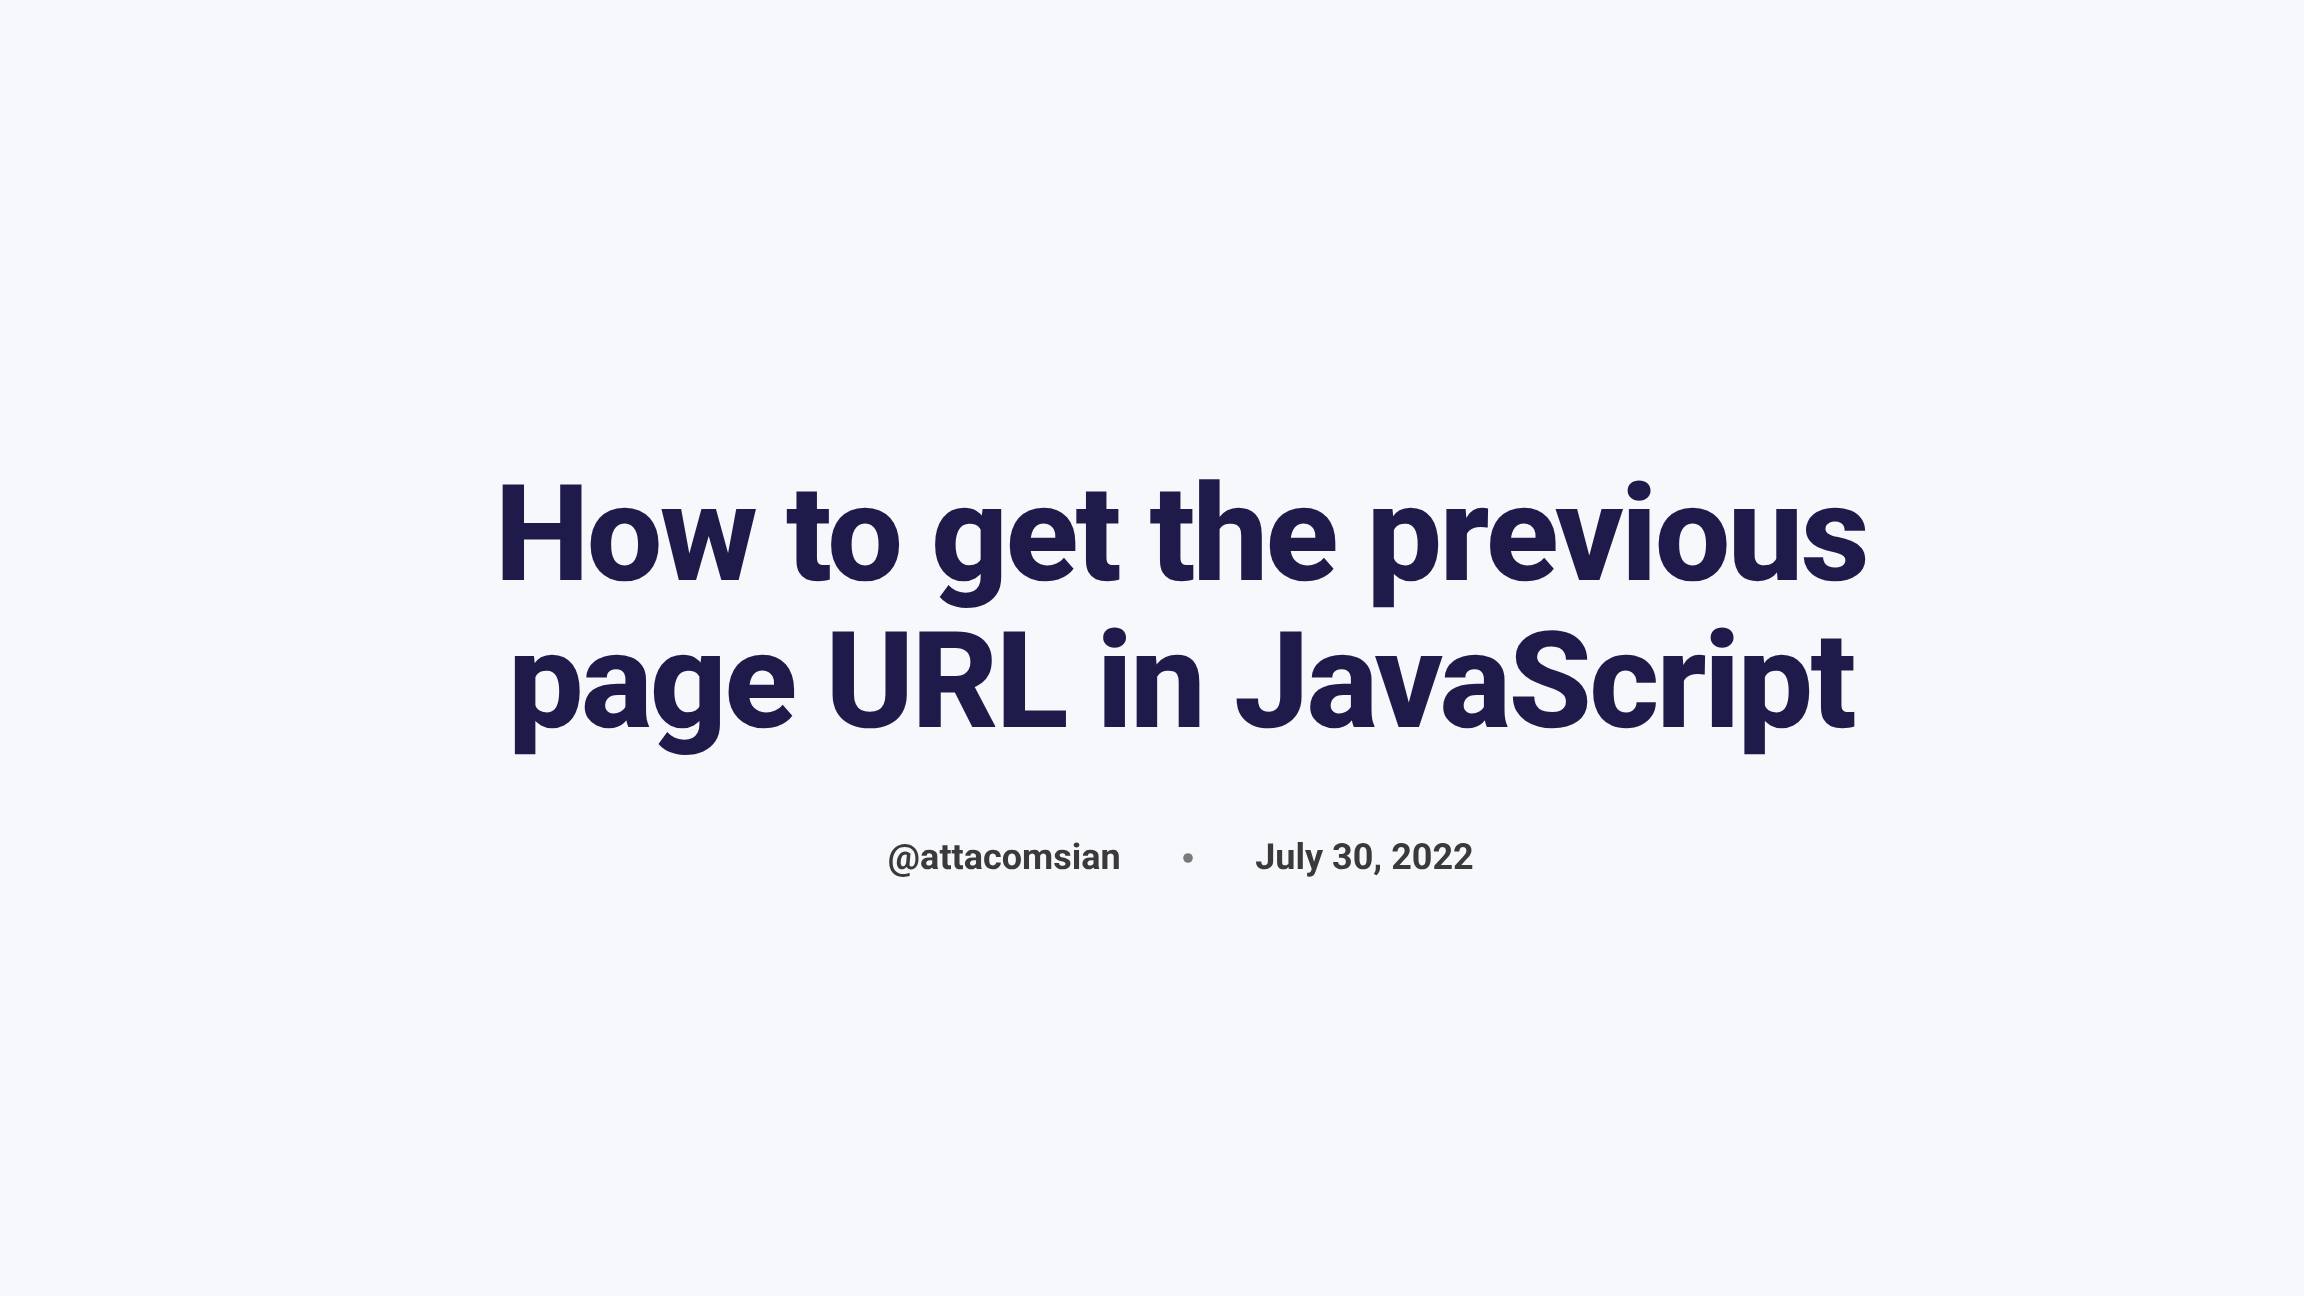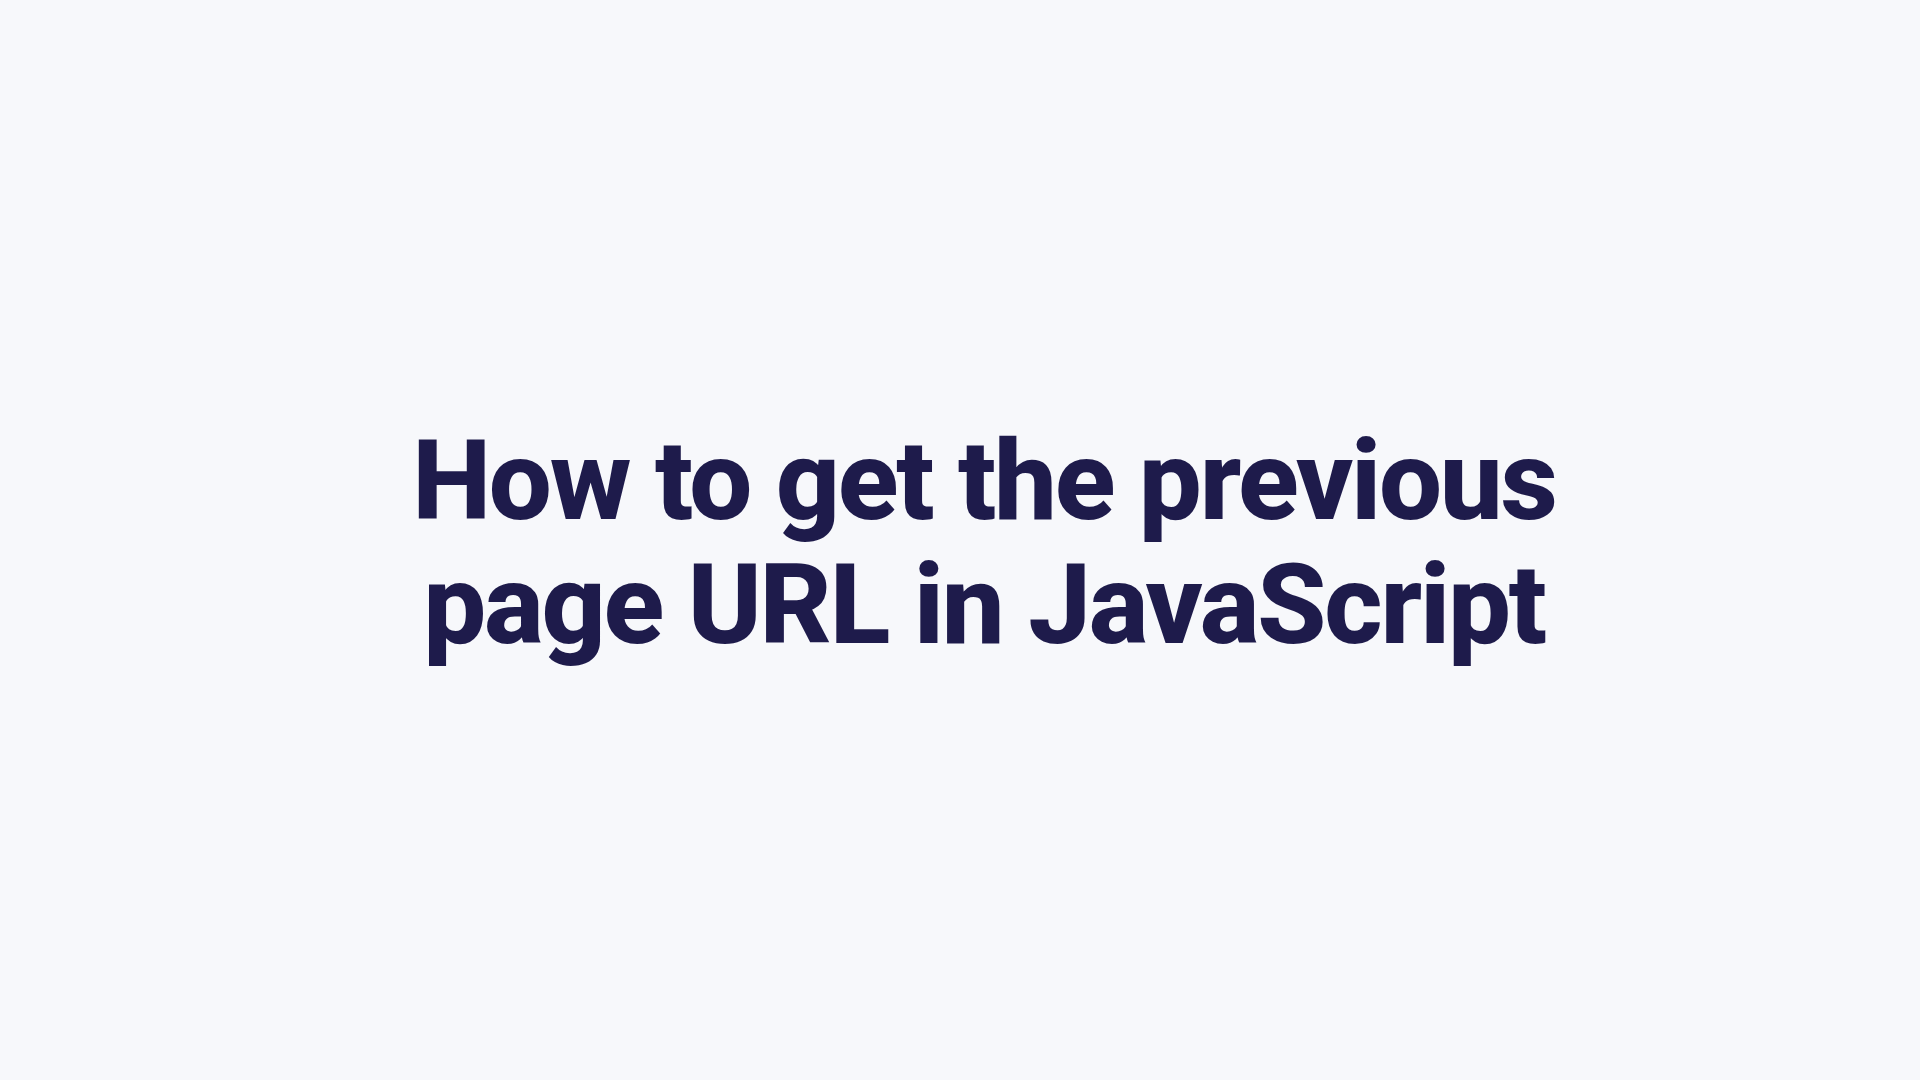--- a/index.html
+++ b/index.html
@@ -51,13 +51,18 @@
       border-radius: 50%;
       background-color: #7a7a7a;
       display: inline-block;
     }
   </style>
 </head>
 <body>
 
 <div class="container">
   <h1 class="title">How to get the previous page URL in JavaScript</h1>
+  <div class="meta">
+    <span>@attacomsian</span>
+    <span class="separator"></span>
+    <span>July 30, 2022</span>
+  </div>
 </div>
 
 </body></html>

